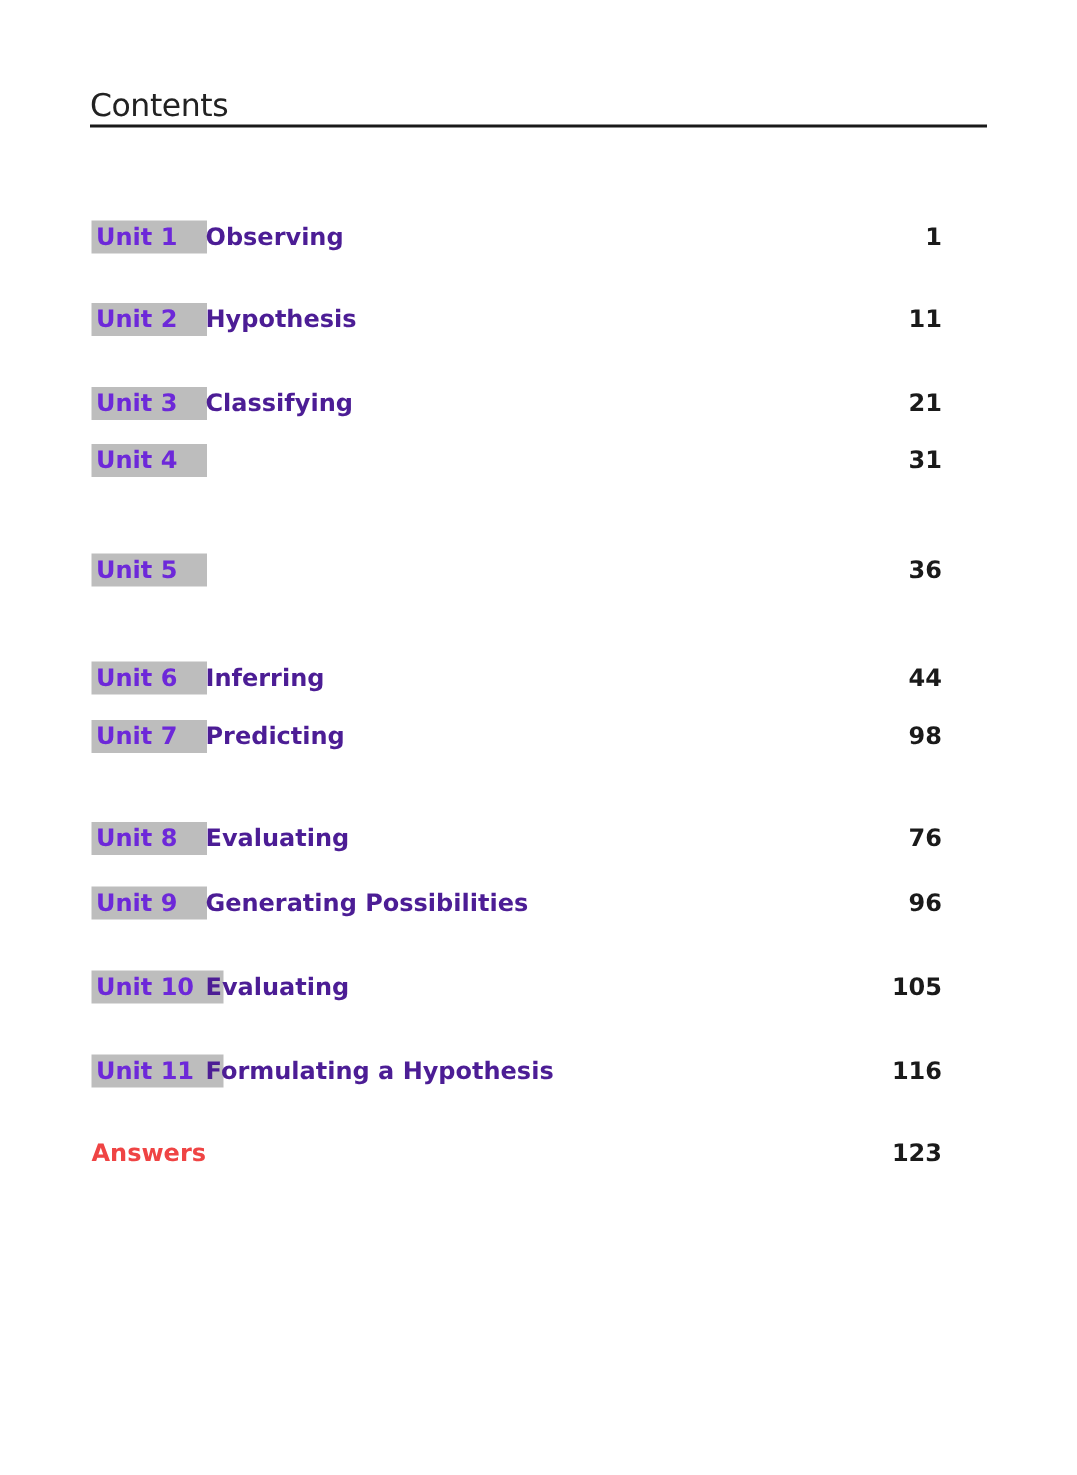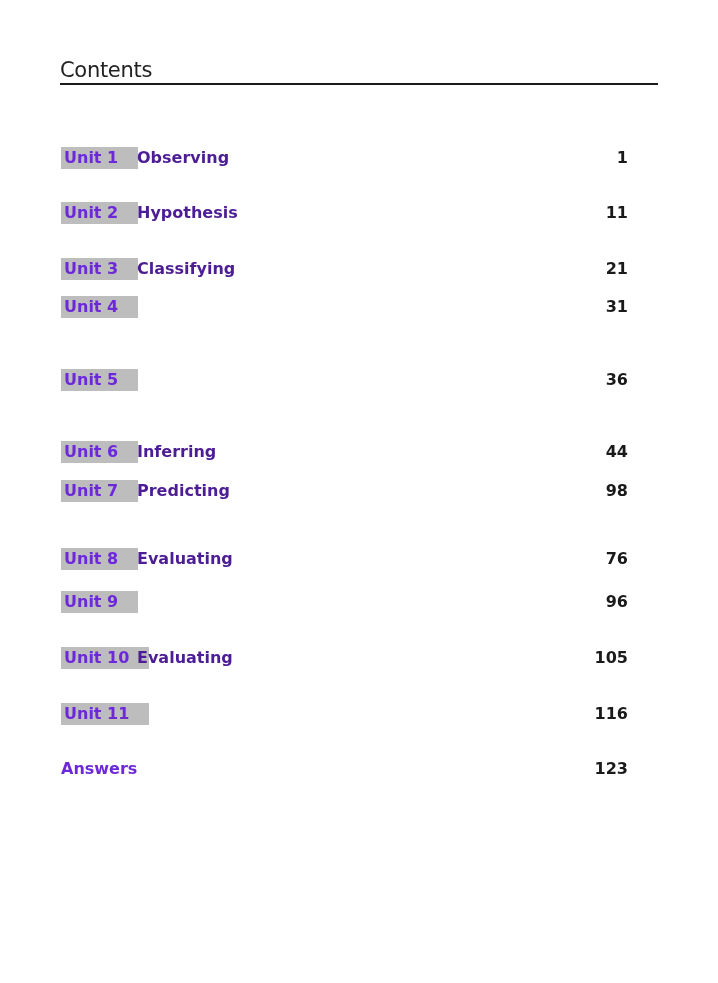--- a/index.html
+++ b/index.html
@@ -5,21 +5,21 @@
   html, body { margin:0; padding:0; background:#ffffff; }
   body { width:718px; height:983px; position:relative; overflow:hidden;
          font-family:"DejaVu Sans", sans-serif; color:#1a1a1a; }
   .title { position:absolute; left:60px; top:58px; font-size:21px; font-weight:400;
            letter-spacing:-0.3px; color:#222; font-family:"DejaVu Sans", sans-serif; }
   .rule { position:absolute; left:60px; top:83px; width:598px; height:2px; background:#1a1a1a; }
   .row { position:absolute; left:61px; width:567px; height:24px; }
   .unit { position:absolute; left:0; top:0; height:22px; line-height:22px; padding:0 20px 0 3px;
           background:#bdbdbd; font-size:16px; font-weight:bold; color:#6d28d9; }
   .name { position:absolute; left:76px; top:0; line-height:22px; font-size:16px; font-weight:bold; color:#4c1d95; }
-  .answers { position:absolute; left:0; top:0; line-height:22px; font-size:16px; font-weight:bold; color:#6d28d9;text-align:right; }
+  .answers { position:absolute; left:0; top:0; line-height:22px; font-size:16px; font-weight:bold; color:#ef4444;text-align:right; }
   .page { position:absolute; right:0; top:0; line-height:22px; font-size:16px; font-weight:bold; color:#1a1a1a; }
 </style>
 </head>
 <body>
 
 <div class="title">Contents</div>
 <div class="rule"></div>
 
 <div class="row" style="top:147px">
   <span class="unit">Unit 1</span>
@@ -54,27 +54,29 @@
   <span class="name">Predicting</span>
   <span class="page">98</span>
 </div>
 <div class="row" style="top:548px">
   <span class="unit">Unit 8</span>
   <span class="name">Evaluating</span>
   <span class="page">76</span>
 </div>
 <div class="row" style="top:591px">
   <span class="unit">Unit 9</span>
+  <span class="name">Generating Possibilities</span>
   <span class="page">96</span>
 </div>
 <div class="row" style="top:647px">
   <span class="unit">Unit 10</span>
   <span class="name">Evaluating</span>
   <span class="page">105</span>
 </div>
 <div class="row" style="top:703px">
   <span class="unit">Unit 11</span>
+  <span class="name">Formulating a Hypothesis</span>
   <span class="page">116</span>
 </div>
 <div class="row" style="top:758px">
   <span class="answers">Answers</span>
   <span class="page">123</span>
 </div>
 
 </body></html>

